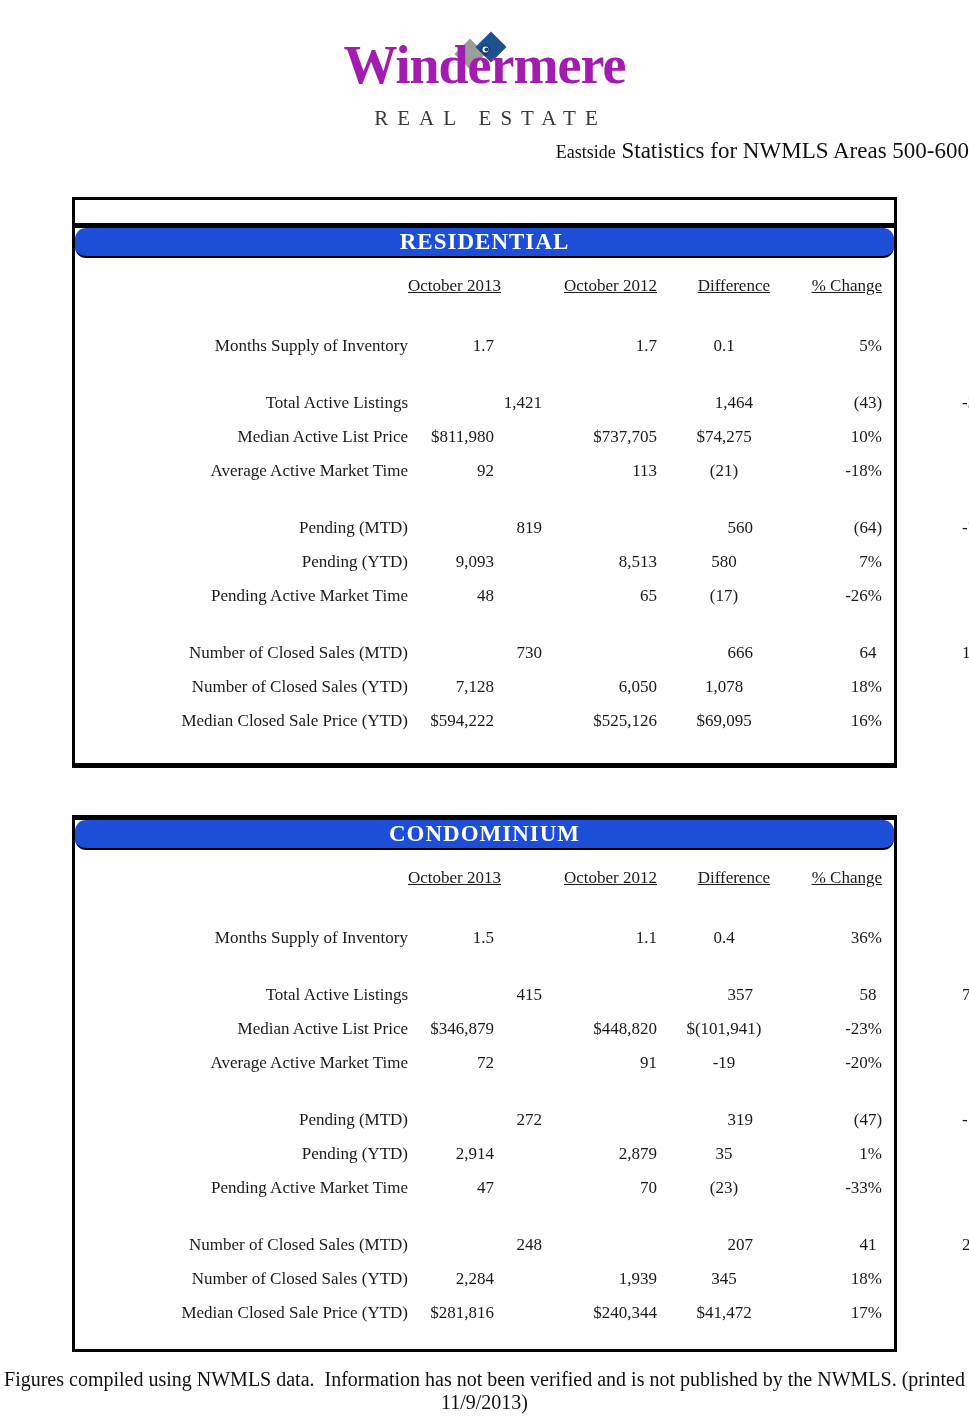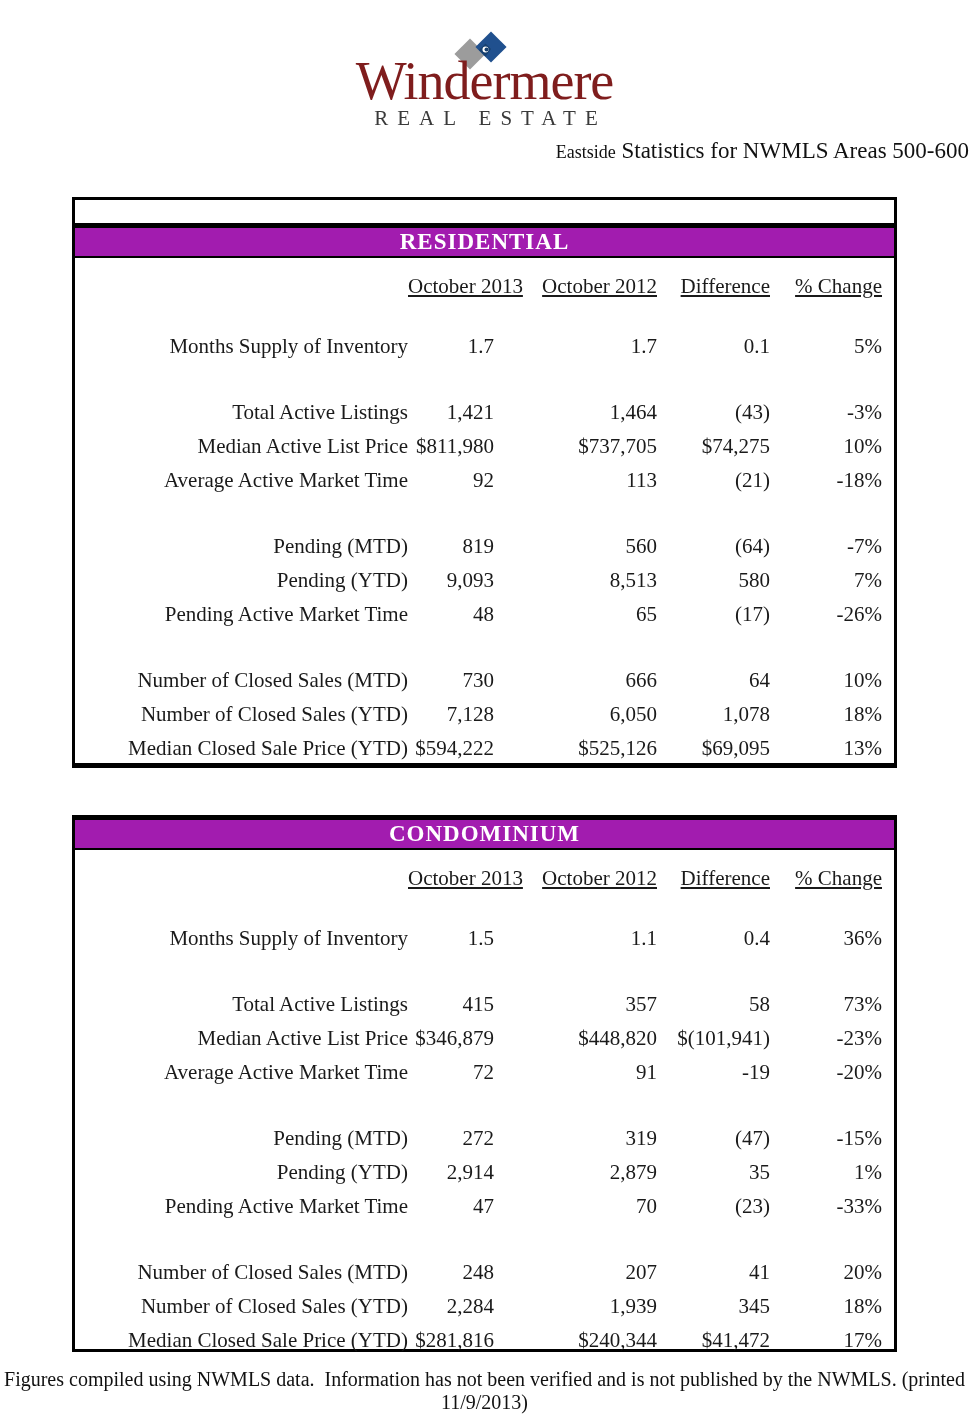--- a/index.html
+++ b/index.html
@@ -5,22 +5,22 @@
   * { margin:0; padding:0; box-sizing:border-box; }
   html,body { background:#ffffff; }
   body {
     width:969px; height:1419px; position:relative; overflow:hidden;
     font-family:"Liberation Serif", serif; color:#1a1a1a;
   }
 
   
   .logo-diamonds { position:absolute; left:449px; top:30px; width:72px; height:48px; }
   .brand {
-    position:absolute; top:54px; left:0; width:100%; text-align:center;
-    font-size:54px; line-height:1; color:#7f1d1d; letter-spacing:-1px; font-weight:400;
+    position:absolute; top:38px; left:0; width:100%; text-align:center;
+    font-size:54px; line-height:1; color:#a21caf; letter-spacing:-1px; font-weight:700;
   }
   .brand-sub {
     position:absolute; top:108px; left:6px; width:100%; text-align:center;
     font-size:21px; line-height:1; color:#3a3a3a; letter-spacing:9px; font-weight:400;
   }
   .subtitle {
     position:absolute; top:138px; left:0; width:100%; text-align:right;
     font-size:23px; line-height:1.15; color:#111;
   }
   .subtitle .region { font-size:18px; }
@@ -29,39 +29,39 @@
   .stat-table {
     position:absolute; left:72px; width:825px; background:#fff;
     border:3px solid #000;
   }
   .stat-table.res { top:197px; height:571px; border-bottom-width:5px; }
   .stat-table.condo { top:815px; height:537px; border-top-width:5px; }
 
   .spacer-row { height:28px; background:#fff; border-bottom:5px solid #000; }
 
   .bar {
-    height:30px; background:#a21caf; border-bottom:2px solid #000;
+    height:30px; background:#1d4ed8; border-bottom:2px solid #000;
     color:#fff; text-align:center; font-weight:bold; font-size:23px;
-    line-height:28px; letter-spacing:1px;
+    line-height:28px; letter-spacing:1px;border-radius:11px;
   }
 
   .content { padding:0 12px 0 13px; }
 
   .r {
     display:grid;
     grid-template-columns:320px 86px 163px 113px 1fr;
-    height:34px; align-items:center; font-size:21px;
+    height:34px; align-items:center; font-size:17px;
   }
   .r.hdr { margin-top:11px; }
   .r.first { margin-top:26px; }
-  .r.g { margin-top:32px; }
+  .r.g { margin-top:23px;gap:48px; }
 
   .c.lbl { text-align:right; white-space:nowrap; }
   .c.num { text-align:right; white-space:nowrap; }
-  .c.diff { display:flex; justify-content:flex-end; align-items:center; white-space:nowrap; }
+  .c.diff { display:flex; justify-content:center; align-items:center; white-space:nowrap; }
   .c.diff .cur { padding-left:21px; }
   .u { text-decoration:underline; }
 
   
   .footer {
     position:absolute; top:1368px; left:0; width:100%; text-align:center;
     font-size:20px; color:#111; white-space:pre-wrap;
   }
 </style>
 </head>
@@ -190,21 +190,21 @@
       <span class="c num">18%</span>
     </div>
     <div class="r">
       <span class="c lbl">Median Closed Sale Price (YTD)</span>
       <span class="c num">$594,222</span>
       <span class="c num">$525,126</span>
       <span class="c diff">
           <span class="cur">$</span>
           <span>69,095</span>
         </span>
-      <span class="c num">13%</span>
+      <span class="c num">16%</span>
     </div>
 
   </div>
 </div>
 
 <div class="stat-table condo">
   <div class="bar">CONDOMINIUM</div>
   <div class="content">
 
     <div class="r hdr">

